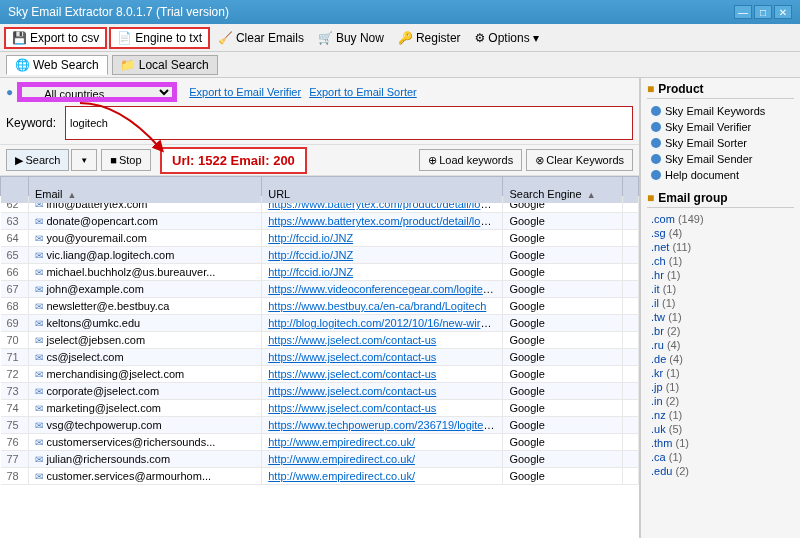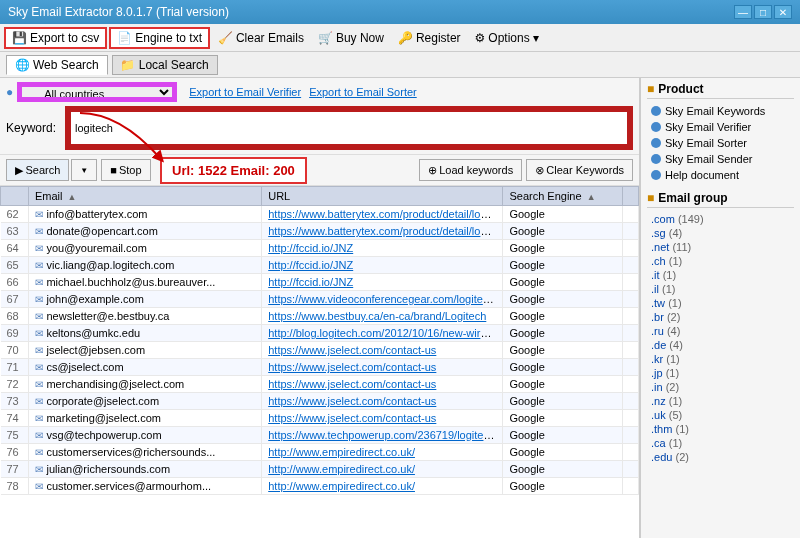--- a/index.html
+++ b/index.html
@@ -28,36 +28,36 @@
     .left-panel { flex: 1; display: flex; flex-direction: column; border-right: 1px solid #ccc; }
 
     
     .search-controls { padding: 4px 6px; background: #f5f5f5; border-bottom: 1px solid #ddd; }
     .country-row { display: flex; align-items: center; gap: 4px; margin-bottom: 4px; }
     .country-select { width: 160px; height: 20px; border: 5px solid #d946ef; font-size: 11px; padding: 0 18px; }
     .export-links { display: flex; gap: 8px; margin-left: 8px; }
     .export-link { color: #0066cc; text-decoration: underline; cursor: pointer; font-size: 11px; }
     .keyword-row { display: flex; align-items: center; gap: 4px; }
     .keyword-label { font-size: 12px; min-width: 55px; }
-    .keyword-input { flex: 1; height: 20px; border: 6px solid #b91c1c; font-size: 11px; padding: 16px 4px; background: white; }
+    .keyword-input { flex: 1; height: 20px; border: 1px solid #b91c1c; font-size: 11px; padding: 16px 4px; background: white; }
 
     
     .btn-row { display: flex; align-items: center; gap: 4px; padding: 4px 6px; background: #f5f5f5; border-bottom: 1px solid #ddd; position: relative; }
     .action-btn { display: flex; align-items: center; gap: 2px; padding: 2px 8px; border: 1px solid #aaa; background: #f5f5f5; cursor: pointer; font-size: 11px; height: 22px; }
     .action-btn.primary { background: #e8f0f8; }
     .dropdown-arrow { font-size: 8px; }
 
     
     .url-counter { position: absolute; left: 160px; top: 2px; background: white; border: 2px solid #e03030; padding: 4px 10px; font-size: 13px; font-weight: bold; color: #c00; z-index: 10; }
 
     
     .table-container { flex: 1; overflow: auto; background: white; }
     table { width: 100%; border-collapse: collapse; font-size: 11px; }
     thead tr { background: #d0d8e8; }
-    th { padding: 3px 6px; border: 1px solid #b0b8c8; text-align: left; font-weight: normal; white-space: nowrap; cursor: pointer; position: sticky; top: 0; background: #d0d8e8; }
+    th { padding: 3px 6px; border: 1px solid #b0b8c8; text-align: left; font-weight: normal; white-space: nowrap; cursor: pointer; position: sticky; top: 8px; background: #d0d8e8; }
     td { padding: 2px 6px; border-bottom: 1px solid #e8e8e8; border-right: 1px solid #e8e8e8; white-space: nowrap; overflow: hidden; max-width: 200px; text-overflow: ellipsis; }
     tr:nth-child(even) { background: #f5f8ff; }
     .row-num { color: #666; min-width: 28px; }
     .email-icon { color: #5580bb; font-size: 10px; }
     .url-link { color: #0066cc; text-decoration: underline; cursor: pointer; }
     .sort-icon { font-size: 9px; color: #666; margin-left: 2px; }
 
     
     .right-panel { width: 160px; background: #f5f5f5; border-left: 1px solid #ccc; overflow-y: auto; flex-shrink: 0; }
     .right-section { padding: 4px 6px; }
@@ -352,20 +352,21 @@
     <div class="right-section">
       <div class="right-section-title">
         <span style="color:#cc8800;">■</span>
         <span>Email group</span>
       </div>
       <div id="email-group-items">
           <div class="email-group-item"><span class="ext">.com</span> <span class="count">(149)</span></div>
           <div class="email-group-item"><span class="ext">.sg</span> <span class="count">(4)</span></div>
           <div class="email-group-item"><span class="ext">.net</span> <span class="count">(11)</span></div>
           <div class="email-group-item"><span class="ext">.ch</span> <span class="count">(1)</span></div>
+          <div class="email-group-item"><span class="ext">.hr</span> <span class="count">(1)</span></div>
           <div class="email-group-item"><span class="ext">.it</span> <span class="count">(1)</span></div>
           <div class="email-group-item"><span class="ext">.il</span> <span class="count">(1)</span></div>
           <div class="email-group-item"><span class="ext">.tw</span> <span class="count">(1)</span></div>
           <div class="email-group-item"><span class="ext">.br</span> <span class="count">(2)</span></div>
           <div class="email-group-item"><span class="ext">.ru</span> <span class="count">(4)</span></div>
           <div class="email-group-item"><span class="ext">.de</span> <span class="count">(4)</span></div>
           <div class="email-group-item"><span class="ext">.kr</span> <span class="count">(1)</span></div>
           <div class="email-group-item"><span class="ext">.jp</span> <span class="count">(1)</span></div>
           <div class="email-group-item"><span class="ext">.in</span> <span class="count">(2)</span></div>
           <div class="email-group-item"><span class="ext">.nz</span> <span class="count">(1)</span></div>

